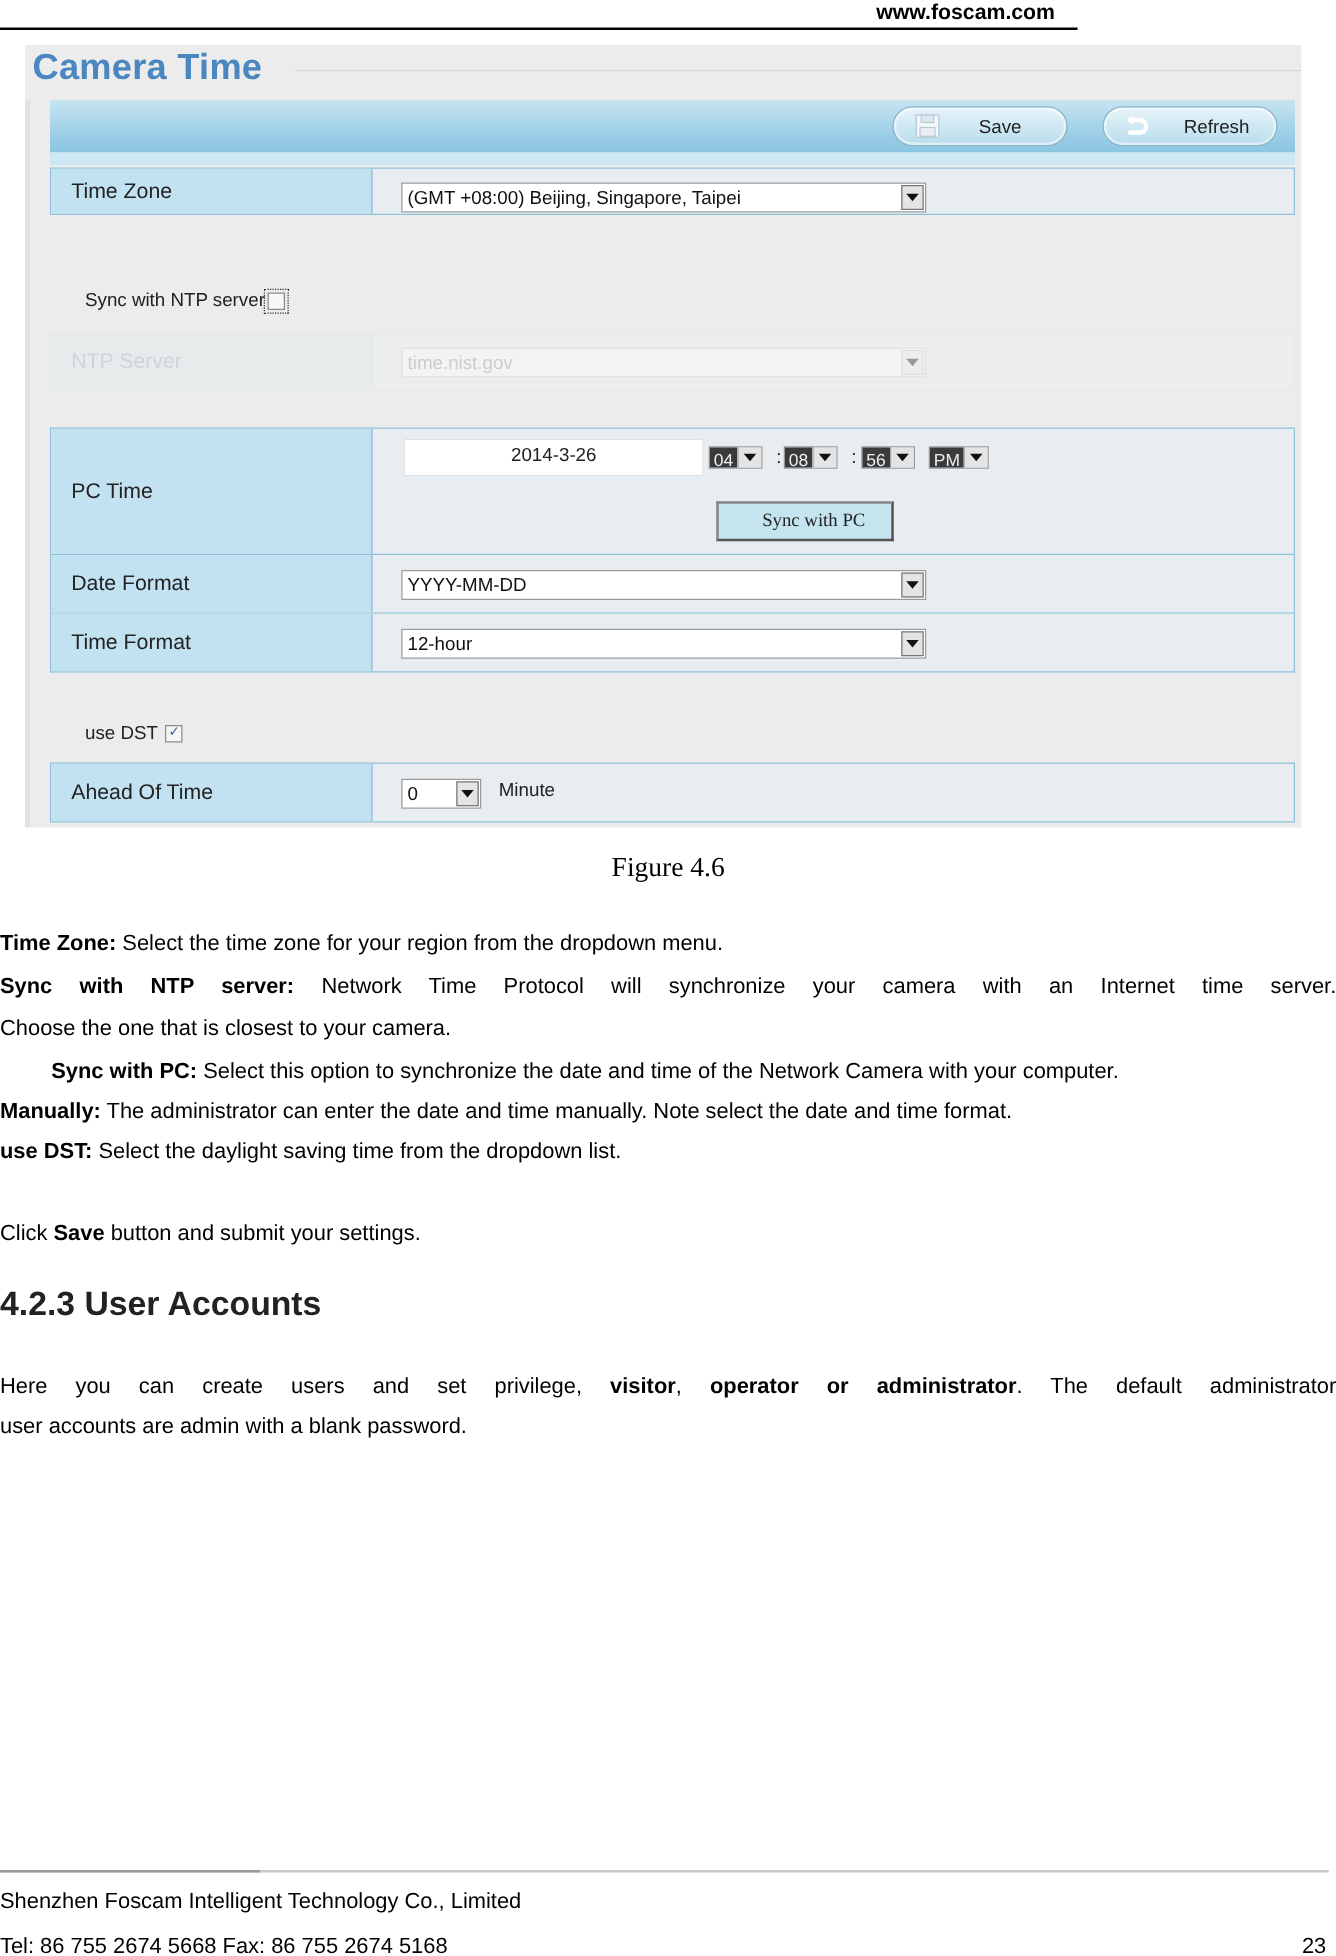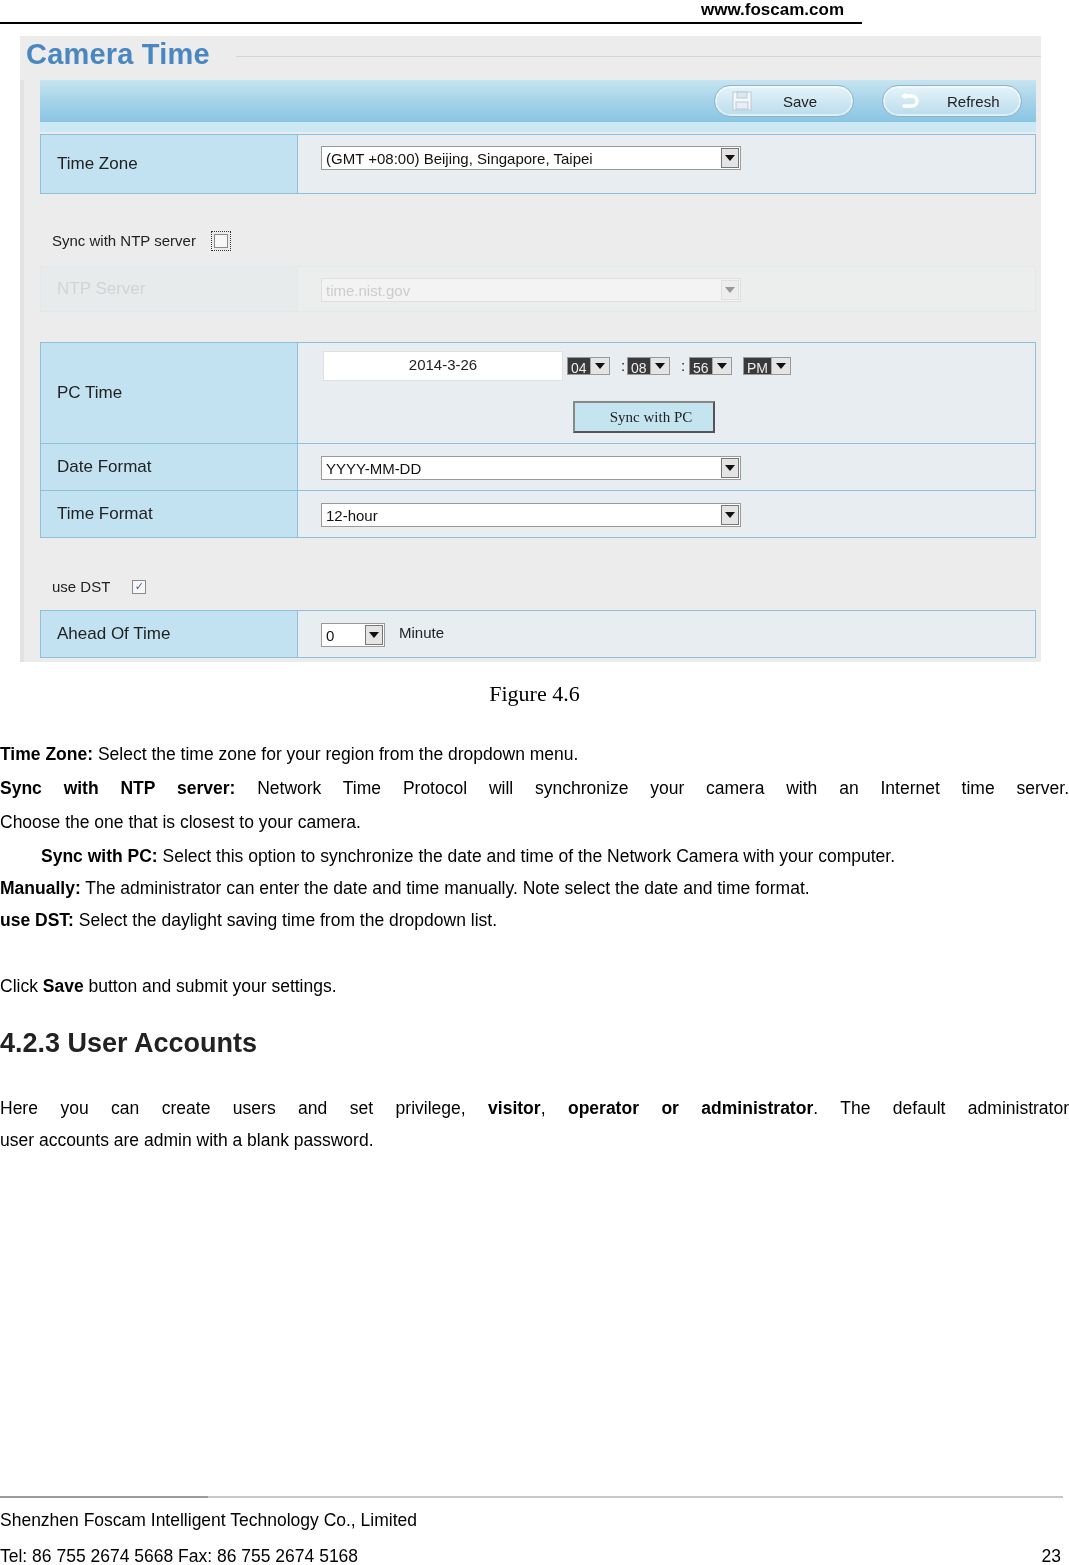--- a/index.html
+++ b/index.html
@@ -36,29 +36,29 @@
                 box-sizing: border-box; font-size: 17px; color: #222; }
   .row .field { position: absolute; left: 258px; top: 0; right: 0; bottom: 0; }
 
   .select { position: absolute; height: 24px; background: #fff; border: 1px solid #9a9a9a; box-sizing: border-box;
             font-size: 15px; color: #111; display: flex; align-items: center; padding-left: 4px; }
   .select .arrow { position: absolute; right: 1px; top: 1px; width: 18px; height: 20px; border: 1px solid #777;
                    background: #e4e4e4; box-sizing: border-box; display: flex; align-items: center; justify-content: center; }
   .select .arrow::after { content: ""; border-left: 5px solid transparent; border-right: 5px solid transparent;
                           border-top: 6px solid #111; }
 
-  .row-tz { top: 98px; height: 60px; }
+  .row-tz { top: 98px; height: 38px; }
   .row-ntp { top: 230px; height: 46px; opacity: 0.38; border-color: #d8e2e8; background: #eceff1; }
   .row-ntp .label { background: #e3eaee; border-right-color: #d8e2e8; color: #aab; }
   .row-pc { top: 306px; height: 102px; }
   .row-df { top: 408px; height: 47px; border-top: none; }
   .row-tf { top: 455px; height: 47px; border-top: none; }
   .row-ahead { top: 574px; height: 48px; }
 
-  .checkline { position: absolute; left: 32px; font-size: 15px; color: #222; display: flex; align-items: center; gap: 16px; }
+  .checkline { position: absolute; left: 48px; font-size: 15px; color: #222; display: flex; align-items: center; }
   .chk { width: 14px; height: 14px; border: 1px solid #8a8a8a; background: #f7f7f7; margin-left: 2px; box-sizing: border-box;
          display: inline-flex; align-items: center; justify-content: center; font-size: 11px; color: #3a5fa0; line-height: 1; }
   .chk-focus { outline: 1px dotted #333; outline-offset: 2px; }
 
   .date-input { position: absolute; left: 24px; top: 8px; width: 240px; height: 30px; background: #fff;
                 border: 1px solid #e0e0e0; font-size: 15px; text-align: center; line-height: 26px; color: #222; box-sizing: border-box; }
   .tsel { position: absolute; top: 14px; height: 18px; display: flex; border: 1px solid #999; box-sizing: border-box; }
   .tsel .v { background: #3a3a3a; color: #eee; font-size: 14px; padding: 0 3px; line-height: 20px; }
   .tsel .a { width: 18px; background: #e4e4e4; display: flex; align-items: center; justify-content: center; border-left: 1px solid #aaa; }
   .tsel .a::after { content: ""; border-left: 5px solid transparent; border-right: 5px solid transparent; border-top: 6px solid #111; }

